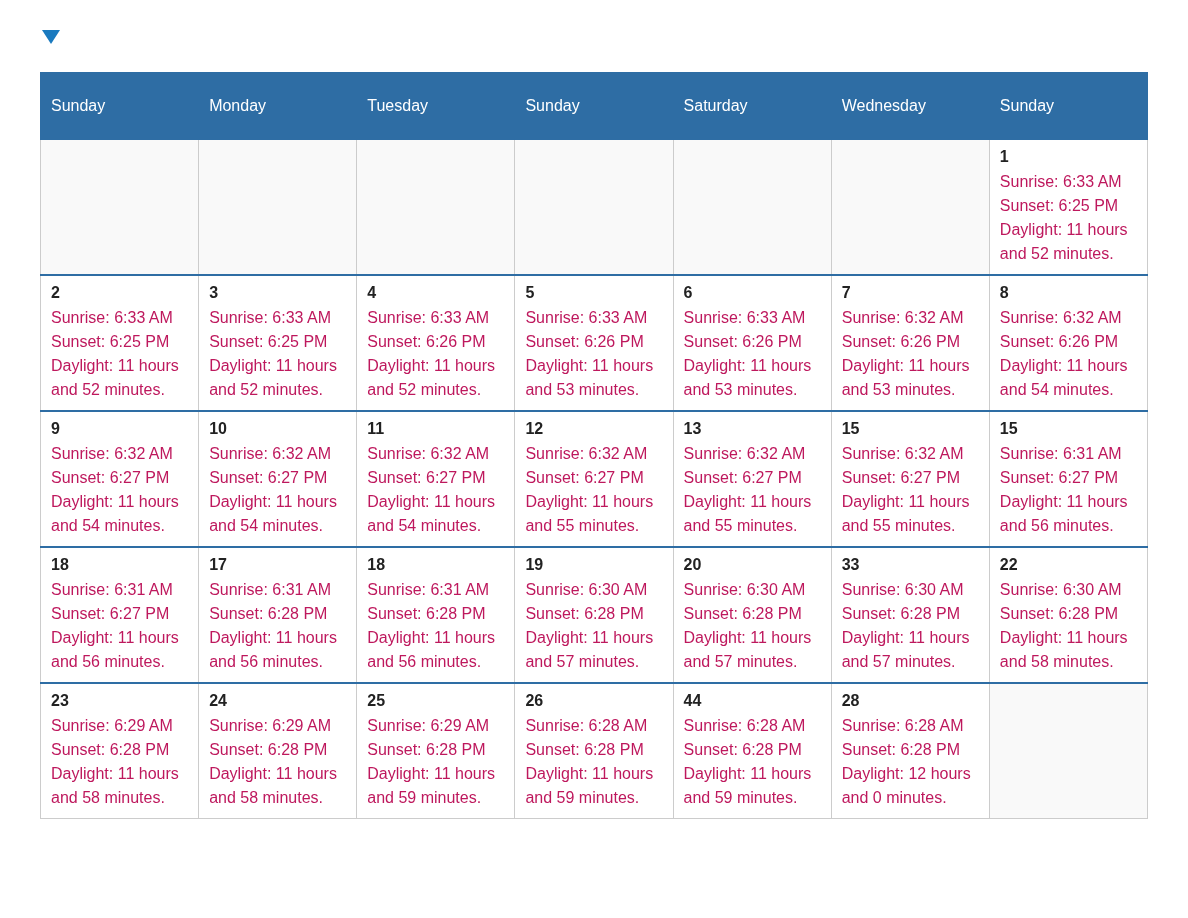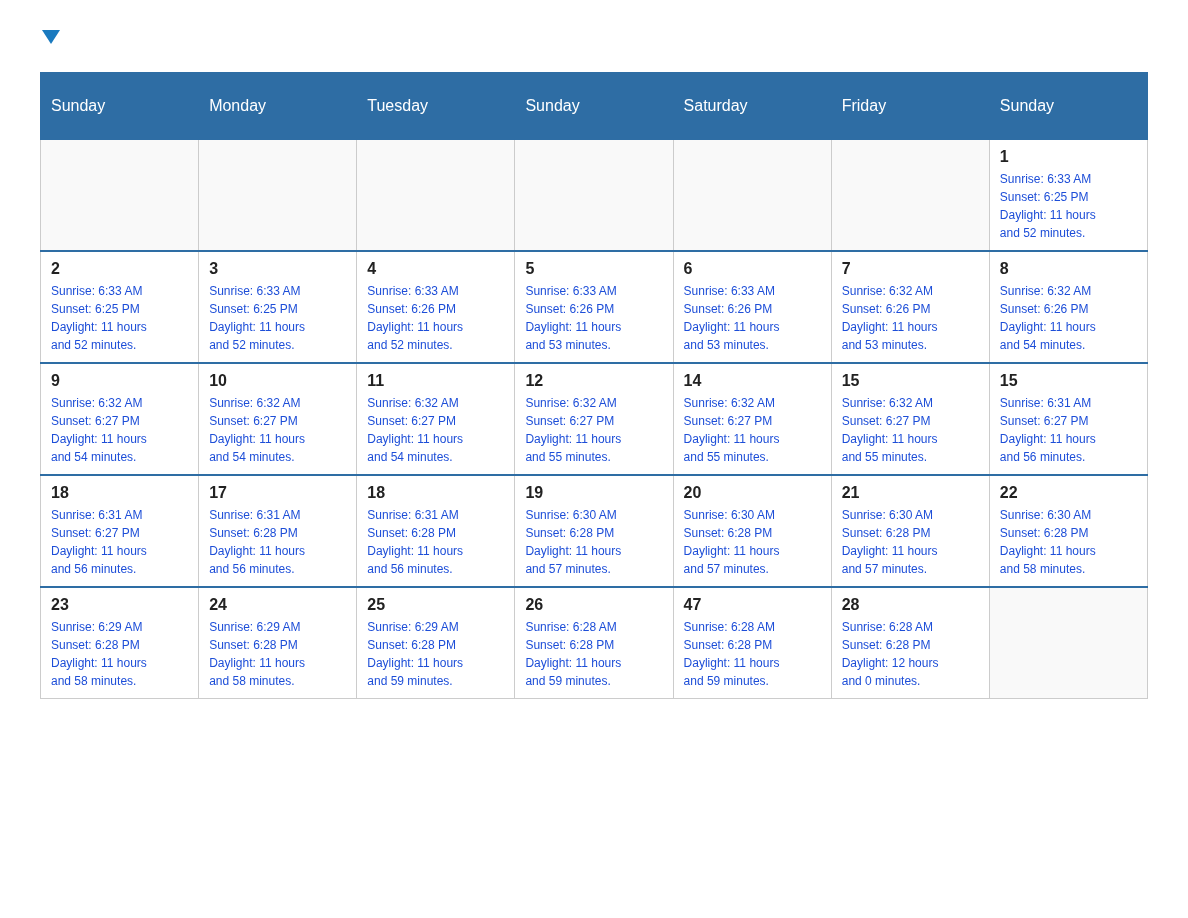--- a/index.html
+++ b/index.html
@@ -74,22 +74,22 @@
       height: 110px;
     }
     .day-number {
       font-size: 16px;
       font-weight: bold;
       color: #222;
       display: block;
       margin-bottom: 4px;
     }
     .day-info {
-      font-size: 12px;
-      color: #1d4ed8;
+      font-size: 16px;
+      color: #be185d;
       line-height: 1.5;
     }
     .empty-cell {
       background: #f9f9f9;
     }
     .week-row td {
       border-top: 2px solid #2e6da4;
     }
     .week-row:first-child td {
       border-top: 1px solid #ccc;
@@ -122,21 +122,21 @@
 </div>
 
 <table class="calendar">
   <thead>
     <tr>
     <th>Sunday</th>
         <th>Monday</th>
         <th>Tuesday</th>
         <th>Sunday</th>
         <th>Saturday</th>
-        <th>Friday</th>
+        <th>Wednesday</th>
         <th>Sunday</th>
       </tr>
   </thead>
   <tbody id="calendar-body">
   <tr class="week-row">
         <td class="empty-cell"></td>
         <td class="empty-cell"></td>
         <td class="empty-cell"></td>
         <td class="empty-cell"></td>
         <td class="empty-cell"></td>
@@ -187,21 +187,21 @@
         </td>
         <td>
           <span class="day-number">11</span>
           <div class="day-info">Sunrise: 6:32 AM<br>Sunset: 6:27 PM<br>Daylight: 11 hours<br>and 54 minutes.</div>
         </td>
         <td>
           <span class="day-number">12</span>
           <div class="day-info">Sunrise: 6:32 AM<br>Sunset: 6:27 PM<br>Daylight: 11 hours<br>and 55 minutes.</div>
         </td>
         <td>
-          <span class="day-number">14</span>
+          <span class="day-number">13</span>
           <div class="day-info">Sunrise: 6:32 AM<br>Sunset: 6:27 PM<br>Daylight: 11 hours<br>and 55 minutes.</div>
         </td>
         <td>
           <span class="day-number">15</span>
           <div class="day-info">Sunrise: 6:32 AM<br>Sunset: 6:27 PM<br>Daylight: 11 hours<br>and 55 minutes.</div>
         </td>
         <td>
           <span class="day-number">15</span>
           <div class="day-info">Sunrise: 6:31 AM<br>Sunset: 6:27 PM<br>Daylight: 11 hours<br>and 56 minutes.</div>
         </td>
@@ -221,21 +221,21 @@
         </td>
         <td>
           <span class="day-number">19</span>
           <div class="day-info">Sunrise: 6:30 AM<br>Sunset: 6:28 PM<br>Daylight: 11 hours<br>and 57 minutes.</div>
         </td>
         <td>
           <span class="day-number">20</span>
           <div class="day-info">Sunrise: 6:30 AM<br>Sunset: 6:28 PM<br>Daylight: 11 hours<br>and 57 minutes.</div>
         </td>
         <td>
-          <span class="day-number">21</span>
+          <span class="day-number">33</span>
           <div class="day-info">Sunrise: 6:30 AM<br>Sunset: 6:28 PM<br>Daylight: 11 hours<br>and 57 minutes.</div>
         </td>
         <td>
           <span class="day-number">22</span>
           <div class="day-info">Sunrise: 6:30 AM<br>Sunset: 6:28 PM<br>Daylight: 11 hours<br>and 58 minutes.</div>
         </td>
       </tr>
       <tr class="week-row">
         <td>
           <span class="day-number">23</span>
@@ -247,21 +247,21 @@
         </td>
         <td>
           <span class="day-number">25</span>
           <div class="day-info">Sunrise: 6:29 AM<br>Sunset: 6:28 PM<br>Daylight: 11 hours<br>and 59 minutes.</div>
         </td>
         <td>
           <span class="day-number">26</span>
           <div class="day-info">Sunrise: 6:28 AM<br>Sunset: 6:28 PM<br>Daylight: 11 hours<br>and 59 minutes.</div>
         </td>
         <td>
-          <span class="day-number">47</span>
+          <span class="day-number">44</span>
           <div class="day-info">Sunrise: 6:28 AM<br>Sunset: 6:28 PM<br>Daylight: 11 hours<br>and 59 minutes.</div>
         </td>
         <td>
           <span class="day-number">28</span>
           <div class="day-info">Sunrise: 6:28 AM<br>Sunset: 6:28 PM<br>Daylight: 12 hours<br>and 0 minutes.</div>
         </td>
         <td class="empty-cell"></td>
       </tr>
     </tbody>
 </table>

